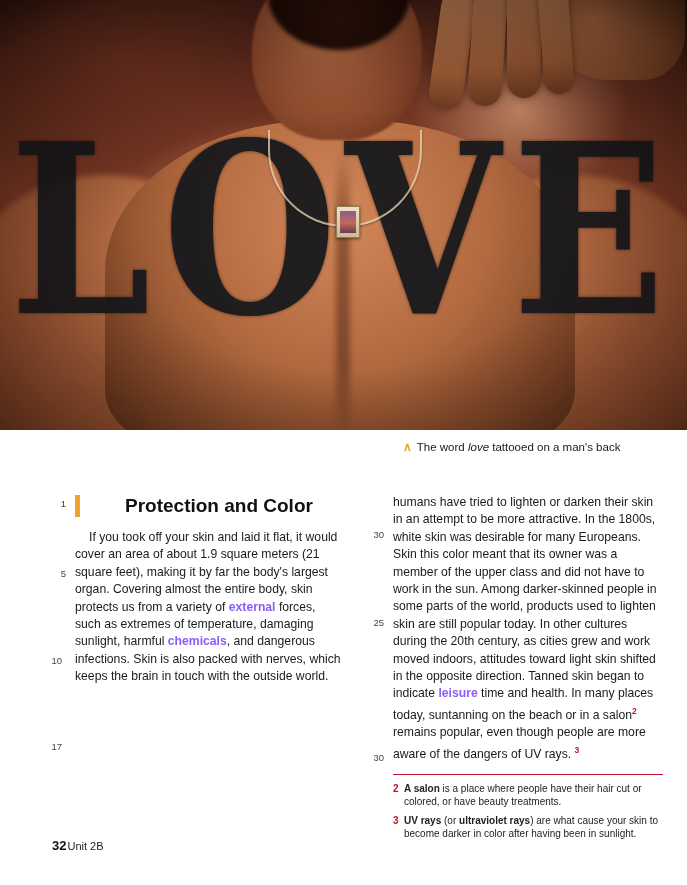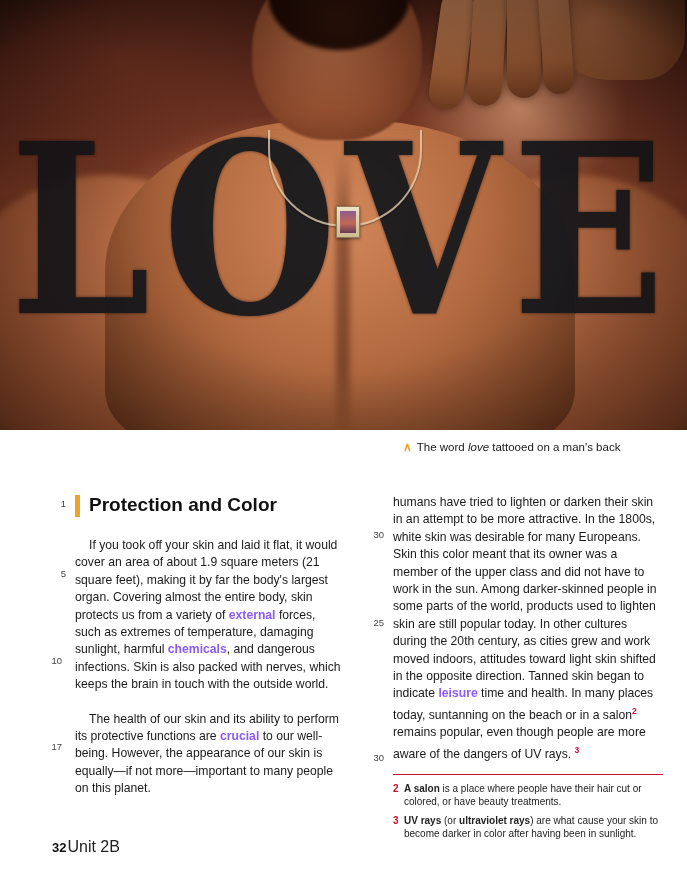--- a/index.html
+++ b/index.html
@@ -177,22 +177,23 @@
     width: 266px;
     font-size: 12.2px;
     line-height: 17.4px;
     color: #1a1a1a;
   }
   .col-left  { left: 75px;  top: 494px; }
   .col-right { left: 393px; top: 494px; }
 
   .title-row {
     display: flex;
-    align-items: flex-start;
-    margin-bottom: 20px;
+    align-items: center;
+    margin-bottom: 12px;
+    gap: 36px;
   }
   .title-bar {
     width: 5px;
     height: 22px;
     background: #f0a32a;
     margin-right: 9px;
     margin-top: 1px;
   }
   .article-title {
     font-size: 19px;
@@ -250,21 +251,21 @@
 
   
   .footer {
     position: absolute;
     left: 52px;
     top: 838px;
     font-size: 12px;
     color: #111;
   }
   .footer .pagenum { font-weight: bold; font-size: 13px; margin-right: 1px; }
-  .footer .unit { font-size: 16px; color: #222; }
+  .footer .unit { font-size: 11px; color: #222; }
 </style>
 </head>
 <body>
 
 <div class="photo">
   <div class="photo-bg"></div>
   <div class="shoulder-l"></div>
   <div class="shoulder-r"></div>
   <div class="torso"></div>
   <div class="neck"></div>
@@ -301,23 +302,20 @@
 <div class="col col-left">
   <div class="title-row">
     <div class="title-bar"></div>
     <div class="article-title">Protection and Color</div>
   </div>
 
   <p class="para">
     <span>If you took off your skin and laid it flat, it would cover an area of about 1.9 square meters (21 square feet), making it by far the body's largest organ. Covering almost the entire body, skin protects us from a variety of </span><span class="kw">external</span><span> forces, such as extremes of temperature, damaging sunlight, harmful </span><span class="kw">chemicals</span><span>, and dangerous infections. Skin is also packed with nerves, which keeps the brain in touch with the outside world.</span>
   </p>
 
-  <p class="para">
-    <span>The health of our skin and its ability to perform its protective functions are </span><span class="kw">crucial</span><span> to our well-being. However, the appearance of our skin is equally—if not more—important to many people on this planet.</span>
-  </p>
 
 </div>
 
 <div class="col col-right">
   <p class="para noindent">
     <span>humans have tried to lighten or darken their skin in an attempt to be more attractive. In the 1800s, white skin was desirable for many Europeans. Skin this color meant that its owner was a member of the upper class and did not have to work in the sun. Among darker-skinned people in some parts of the world, products used to lighten skin are still popular today. In other cultures during the 20th century, as cities grew and work moved indoors, attitudes toward light skin shifted in the opposite direction. Tanned skin began to indicate </span><span class="kw">leisure</span><span> time and health. In many places today, suntanning on the beach or in a salon</span><span class="sup">2</span><span> remains popular, even though people are more aware of the dangers of UV rays.&nbsp;</span><span class="sup">3</span>
   </p>
 </div>
 
 <div class="fn-rule"></div>

